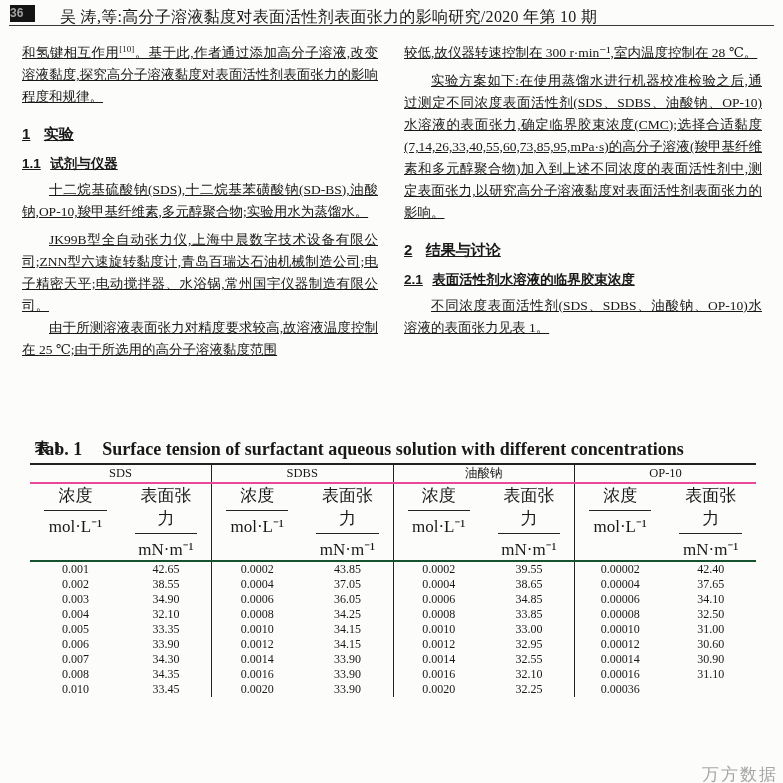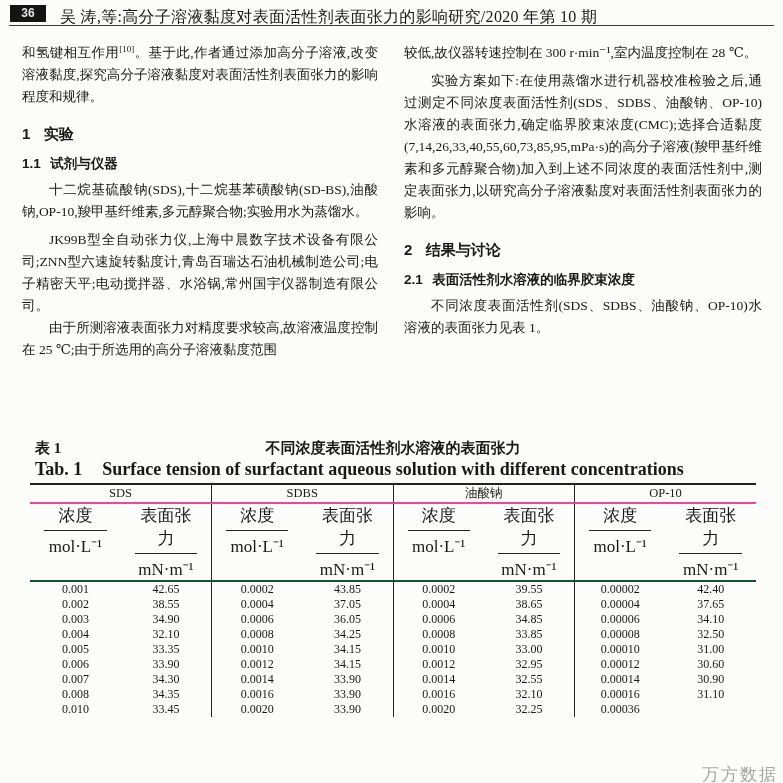--- a/index.html
+++ b/index.html
@@ -7,39 +7,39 @@
     width: 783px; height: 783px;
     background: #fcfcfb;
     overflow: hidden;
     position: relative;
     font-family: "Liberation Serif", "DejaVu Serif", serif;
     color: #181818;
   }
   
   .page-num-box {
     position: absolute; left: 10px; top: 5px;
-    width: 36px; height: 17px;
-    background: #141414; color: #e5e5e5;
+    width: 25px; height: 17px;
+    background: #141414; color: #a3a3a3;
     font: bold 12px/17px "Liberation Sans", "DejaVu Sans", sans-serif;
-    text-align: center;
+    text-align: left;
   }
   .running-header {
     position: absolute; top: 7px; left: 60px; right: 20px;
     text-align: left; font-size: 16px; letter-spacing: 0.3px;
     white-space: nowrap;
   }
   .header-rule {
     position: absolute; top: 25px; left: 9px; width: 765px;
     border-top: 1.3px solid #3a3a3a;
   }
   
   .col {
     position: absolute; top: 42px;
     text-align: justify;
-    font-size: 13.5px; line-height: 22px;
+    font-size: 13.5px; line-height: 22px; text-decoration: underline;
   }
   .col-left  { left: 22px;  width: 356px; }
   .col-right { left: 404px; width: 358px; }
   .col p { margin: 0; }
   .indent { text-indent: 2em; }
   sup.ref { font-size: 9px; line-height: 0; }
   h2.sec {
     font-family: "Liberation Sans", "DejaVu Sans", sans-serif;
     font-size: 15px; font-weight: bold;
     margin: 15px 0 0 0; line-height: 22px;
@@ -110,21 +110,20 @@
   <h2 class="sec"><span class="sec-num">2</span><span>结果与讨论</span></h2>
 
   <h3 class="subsec"><span class="subsec-num">2.1</span><span>表面活性剂水溶液的临界胶束浓度</span></h3>
 
   <p class="indent">不同浓度表面活性剂(SDS、SDBS、油酸钠、OP-10)水溶液的表面张力见表 1。</p>
 </div>
 
 <div class="table-block">
   <div class="tbl-caption cn">
     <span class="cap-label">表 1</span>
-    <span>不同浓度表面活性剂水溶液的表面张力</span>
   </div>
   <div class="tbl-caption en">
     <span class="cap-label">Tab. 1</span>
     <span>Surface tension of surfactant aqueous solution with different concentrations</span>
   </div>
   <table class="data-table">
     <thead>
         <tr class="group-row">
           <th colspan="2" class="gb">SDS</th>
           <th colspan="2" class="gb">SDBS</th>

